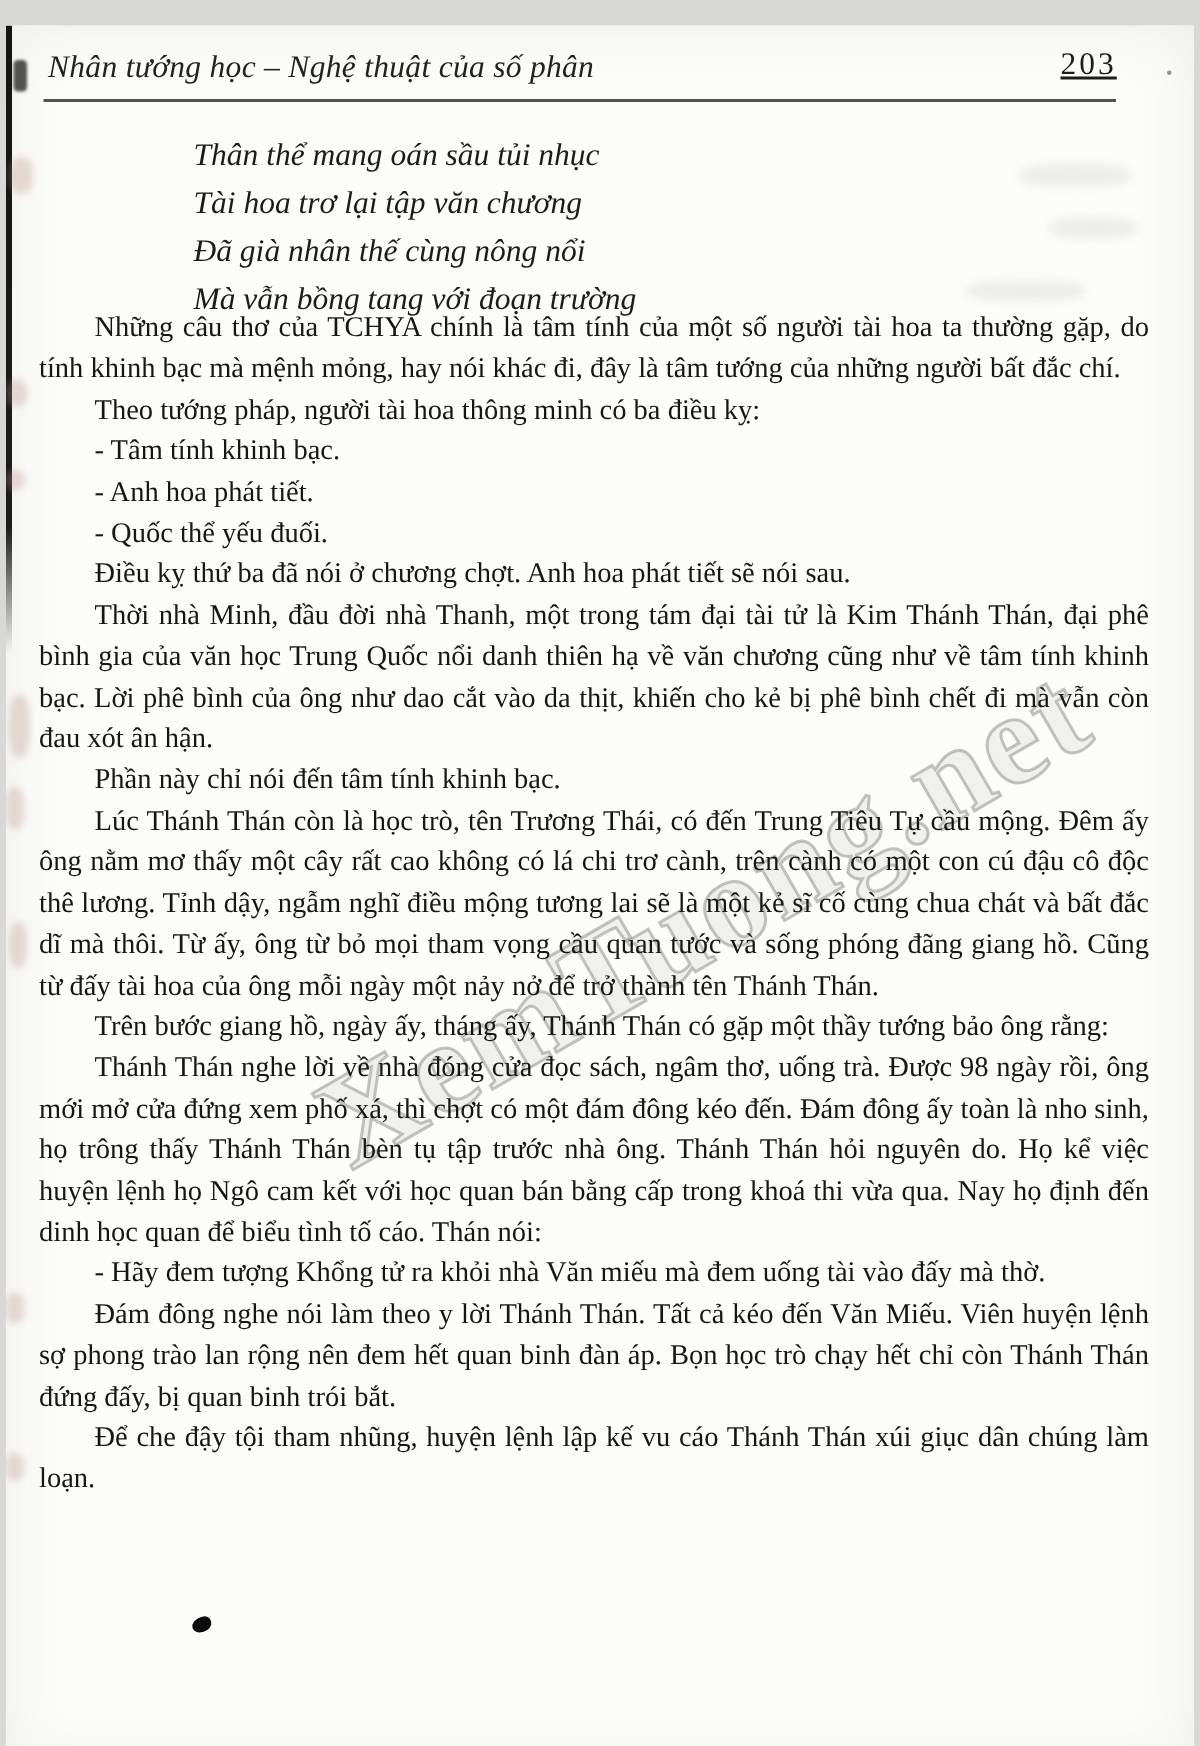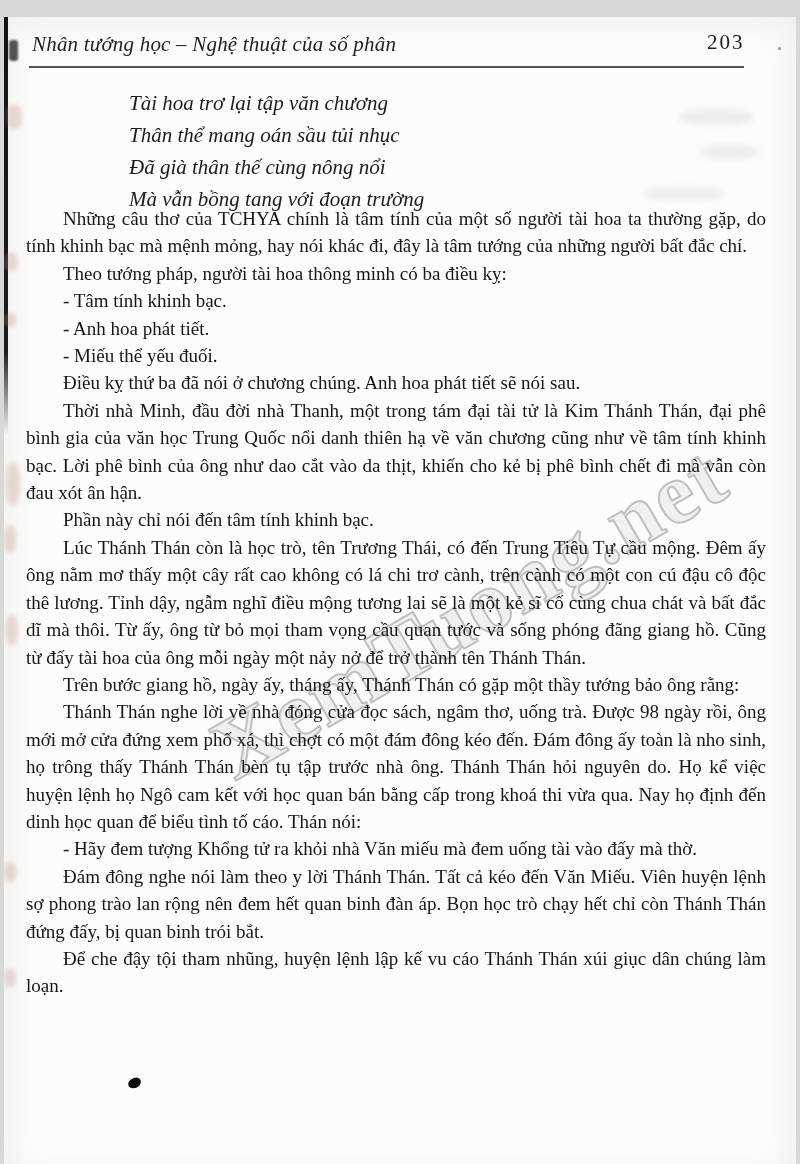--- a/index.html
+++ b/index.html
@@ -13,21 +13,21 @@
     color:#181818;
     box-shadow:inset 0 0 40px rgba(120,115,105,.12);
   }
   .header-title{
     position:absolute;left:28px;top:15px;
     font-style:italic;font-size:21px;letter-spacing:.2px;
     white-space:nowrap;color:#222;
   }
   .page-number{
     position:absolute;left:703px;top:13px;
-    font-size:21px;letter-spacing:2px;color:#1d1d1d;
+    font-size:21px;letter-spacing:2px;color:#1d1d1d;text-decoration:underline;
   }
   .page-number-dot{
     position:absolute;left:774px;top:30px;width:3px;height:3px;
     background:#6a6a6a;border-radius:50%;opacity:.7;
   }
   .rule{
     position:absolute;left:25px;top:49px;width:715px;height:0;
     border-top:2px solid #3a3a3a;opacity:.88;
   }
   .poem{
@@ -74,33 +74,33 @@
 <div class="page">
 
   <div class="header-title">Nhân tướng học – Nghệ thuật của số phân</div>
   <div class="page-number">203</div>
   <div class="page-number-dot"></div>
   <div class="rule"></div>
 
   <div class="watermark">XemTuong.net</div>
 
   <div class="poem">
+      <div class="poem-line">Thân thể mang oán sầu tủi nhục</div>
       <div class="poem-line">Tài hoa trơ lại tập văn chương</div>
-      <div class="poem-line">Thân thể mang oán sầu tủi nhục</div>
-      <div class="poem-line">Đã già thân thế cùng nông nổi</div>
+      <div class="poem-line">Đã già nhân thế cùng nông nổi</div>
       <div class="poem-line">Mà vẫn bồng tang với đoạn trường</div>
     </div>
 
   <div class="body-text">
       <p class="para">Những câu thơ của TCHYA chính là tâm tính của một số người tài hoa ta thường gặp, do tính khinh bạc mà mệnh mỏng, hay nói khác đi, đây là tâm tướng của những người bất đắc chí.</p>
       <p class="para">Theo tướng pháp, người tài hoa thông minh có ba điều kỵ:</p>
       <p class="para">- Tâm tính khinh bạc.</p>
       <p class="para">- Anh hoa phát tiết.</p>
-      <p class="para">- Miếu thể yếu đuối.</p>
-      <p class="para">Điều kỵ thứ ba đã nói ở chương chúng. Anh hoa phát tiết sẽ nói sau.</p>
+      <p class="para">- Quốc thể yếu đuối.</p>
+      <p class="para">Điều kỵ thứ ba đã nói ở chương chợt. Anh hoa phát tiết sẽ nói sau.</p>
       <p class="para">Thời nhà Minh, đầu đời nhà Thanh, một trong tám đại tài tử là Kim Thánh Thán, đại phê bình gia của văn học Trung Quốc nổi danh thiên hạ về văn chương cũng như về tâm tính khinh bạc. Lời phê bình của ông như dao cắt vào da thịt, khiến cho kẻ bị phê bình chết đi mà vẫn còn đau xót ân hận.</p>
       <p class="para">Phần này chỉ nói đến tâm tính khinh bạc.</p>
       <p class="para">Lúc Thánh Thán còn là học trò, tên Trương Thái, có đến Trung Tiêu Tự cầu mộng. Đêm ấy ông nằm mơ thấy một cây rất cao không có lá chi trơ cành, trên cành có một con cú đậu cô độc thê lương. Tỉnh dậy, ngẫm nghĩ điều mộng tương lai sẽ là một kẻ sĩ cố cùng chua chát và bất đắc dĩ mà thôi. Từ ấy, ông từ bỏ mọi tham vọng cầu quan tước và sống phóng đãng giang hồ. Cũng từ đấy tài hoa của ông mỗi ngày một nảy nở để trở thành tên Thánh Thán.</p>
       <p class="para">Trên bước giang hồ, ngày ấy, tháng ấy, Thánh Thán có gặp một thầy tướng bảo ông rằng:</p>
       <p class="para">Thánh Thán nghe lời về nhà đóng cửa đọc sách, ngâm thơ, uống trà. Được 98 ngày rồi, ông mới mở cửa đứng xem phố xá, thì chợt có một đám đông kéo đến. Đám đông ấy toàn là nho sinh, họ trông thấy Thánh Thán bèn tụ tập trước nhà ông. Thánh Thán hỏi nguyên do. Họ kể việc huyện lệnh họ Ngô cam kết với học quan bán bằng cấp trong khoá thi vừa qua. Nay họ định đến dinh học quan để biểu tình tố cáo. Thán nói:</p>
       <p class="para">- Hãy đem tượng Khổng tử ra khỏi nhà Văn miếu mà đem uống tài vào đấy mà thờ.</p>
       <p class="para">Đám đông nghe nói làm theo y lời Thánh Thán. Tất cả kéo đến Văn Miếu. Viên huyện lệnh sợ phong trào lan rộng nên đem hết quan binh đàn áp. Bọn học trò chạy hết chỉ còn Thánh Thán đứng đấy, bị quan binh trói bắt.</p>
       <p class="para">Để che đậy tội tham nhũng, huyện lệnh lập kế vu cáo Thánh Thán xúi giục dân chúng làm loạn.</p>
     </div>
 

